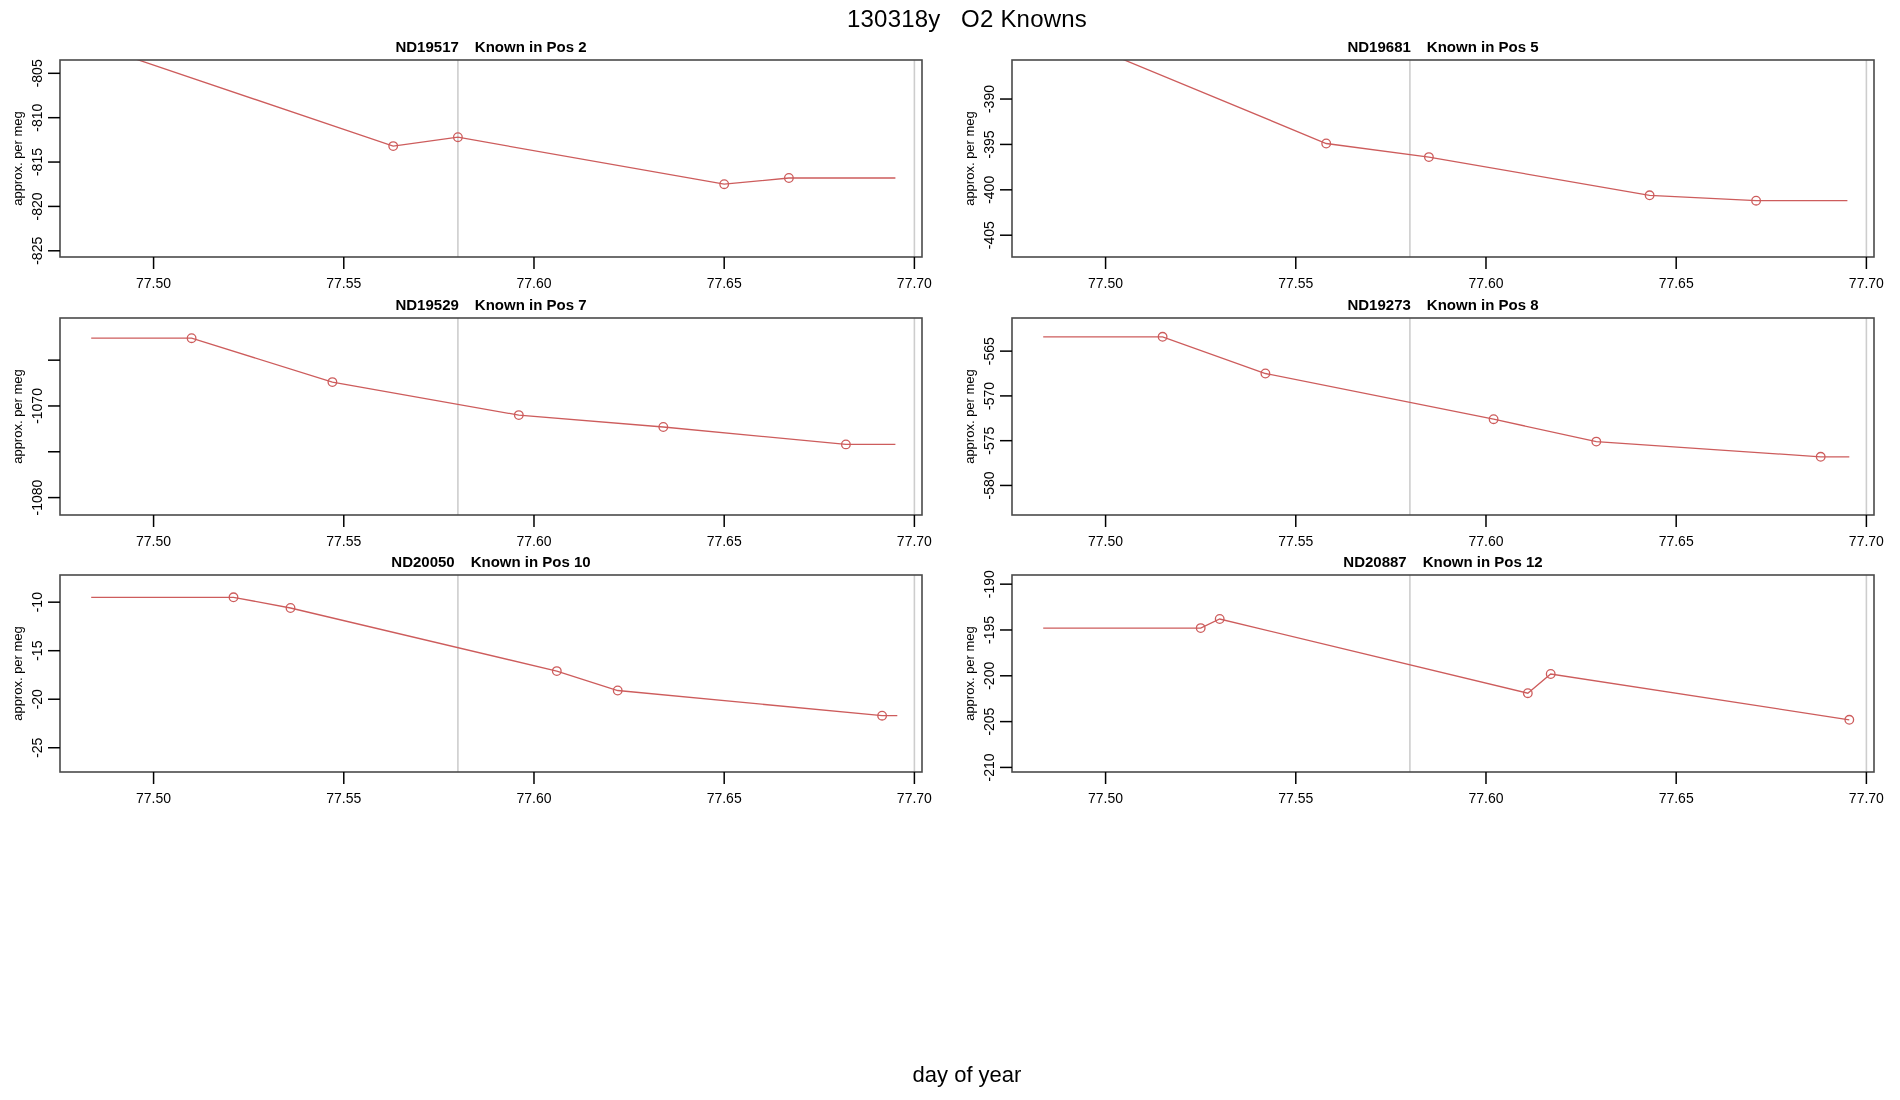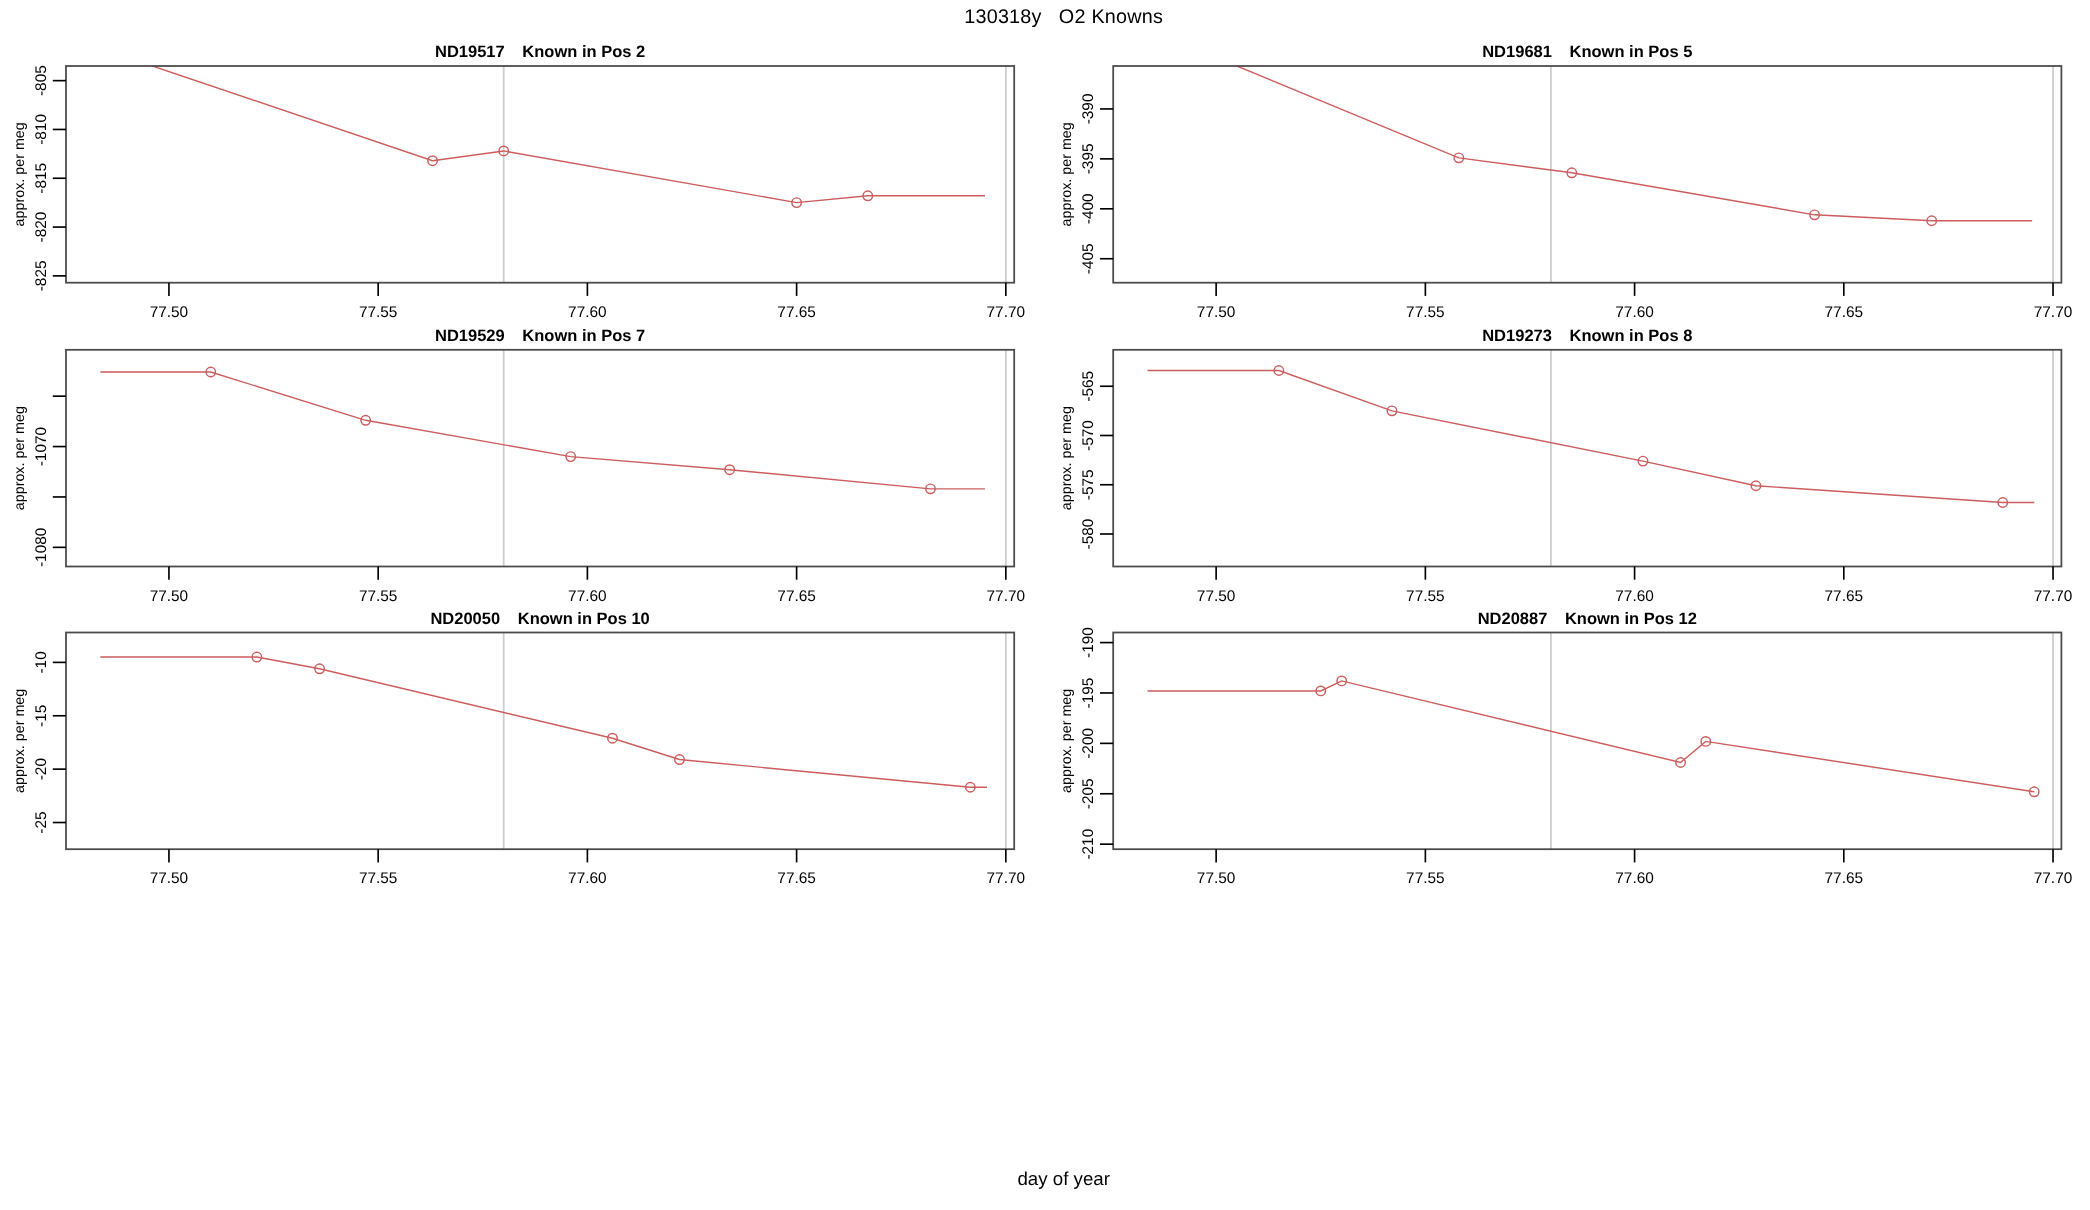--- a/index.html
+++ b/index.html
@@ -1,21 +1,21 @@
 <!DOCTYPE html>
 <html><head>
 <meta charset="utf-8">
 <style>
   html,body{margin:0;padding:0;background:#ffffff;}
   body{width:1900px;height:1100px;position:relative;overflow:hidden;
        font-family:"Liberation Sans", sans-serif;color:#000;}
   .main-title{position:absolute;top:5px;left:60px;width:1814px;text-align:center;
-              font-size:18px;white-space:pre;letter-spacing:0.2px;}
+              font-size:24px;white-space:pre;letter-spacing:0.2px;}
   .x-axis-title{position:absolute;top:1062px;left:60px;width:1814px;text-align:center;
-                font-size:17px;}
+                font-size:22px;}
   #figure-svg{position:absolute;top:0;left:0;}
   text{fill:#000;}
 </style>
 </head>
 <body>
 
 <div class="main-title">130318y   O2 Knowns</div>
 
 <svg id="figure-svg" width="1900" height="1100" viewBox="0 0 1900 1100">
     <defs>

